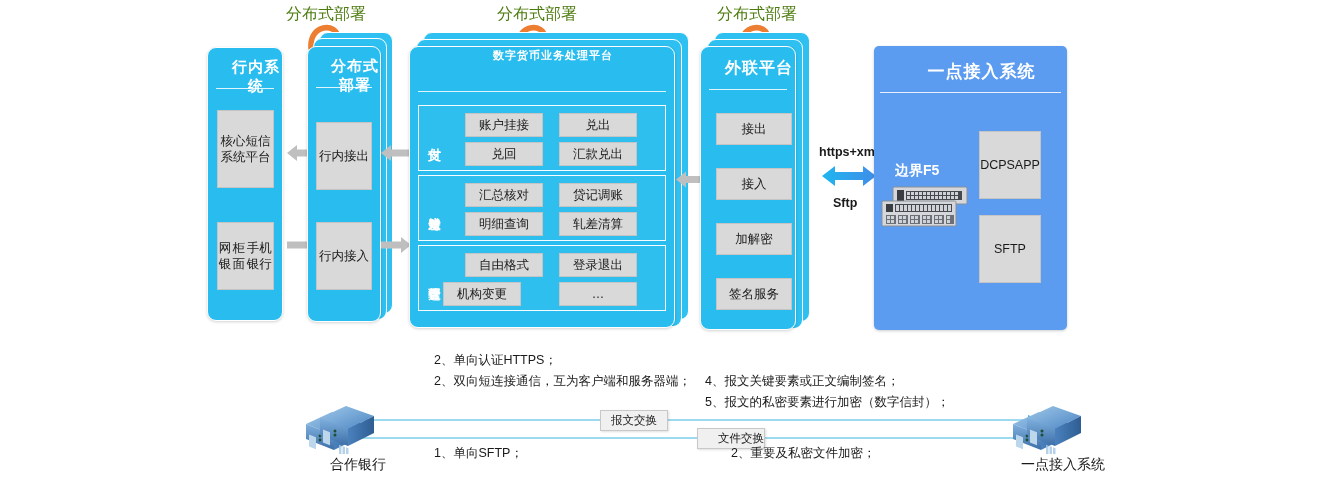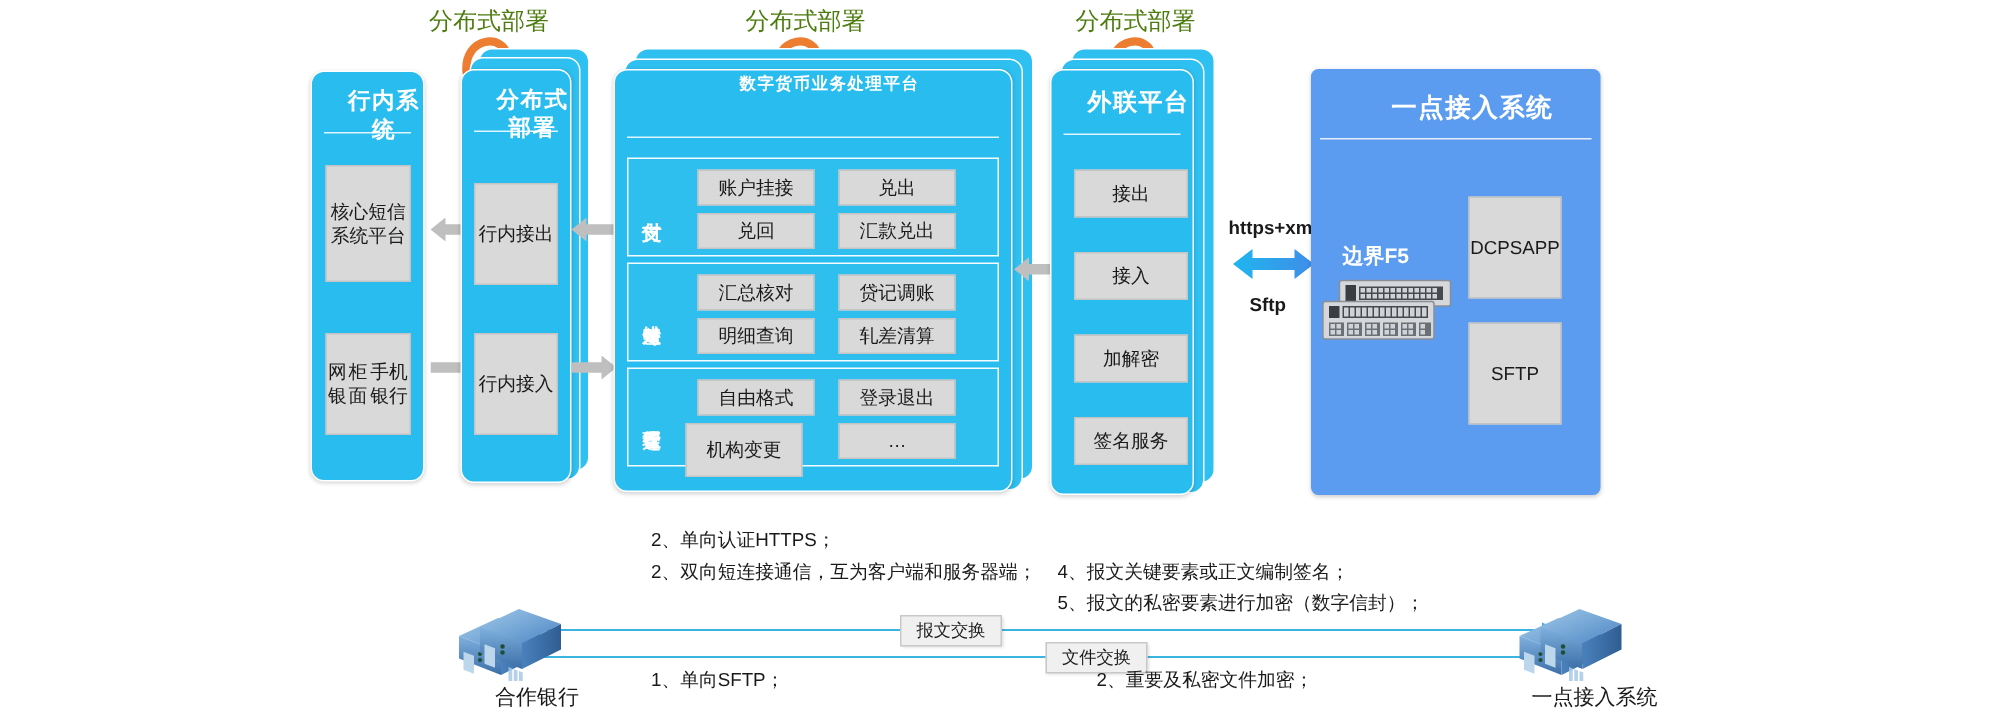--- a/index.html
+++ b/index.html
@@ -215,21 +215,21 @@
 </div>
 
 <div class="subgroup" style="left:418px;top:245px;width:248px;height:66px;"></div>
 <div class="vlabel" style="left:424px;top:248px;width:20px;height:60px;font-size:12px;">运行管理</div>
 <div class="gbox" style="left:465px;top:253px;width:78px;height:24px;">
   <span>自由格式</span>
 </div>
 <div class="gbox" style="left:559px;top:253px;width:78px;height:24px;">
   <span>登录退出</span>
 </div>
-<div class="gbox" style="left:457px;top:282px;width:78px;height:36px;">
+<div class="gbox" style="left:443px;top:282px;width:78px;height:24px;">
   <span>机构变更</span>
 </div>
 <div class="gbox" style="left:559px;top:282px;width:78px;height:24px;">
   <span>…</span>
 </div>
 
 <div class="garrow" style="left:676px;top:171px;">
   <svg width="42" height="17" viewBox="0 0 42 17">
     <path d="M0 8.5 L10 0.5 L10 5 L32 5 L32 0.5 L42 8.5 L32 16.5 L32 12 L10 12 L10 16.5 Z" fill="#bfbfbf"></path>
   </svg>
@@ -405,21 +405,21 @@
 <div class="exch-box" style="left:600px;top:410px;width:68px;height:21px;">
   <span>报文交换</span>
 </div>
 
 <div class="abs" style="left:340px;top:431px;">
   <svg width="700" height="14" viewBox="0 0 700 14">
     <line x1="0" y1="7" x2="690" y2="7" stroke="#3cb4e0" stroke-width="1.2"></line>
     <path d="M700 7 L688 2 L688 12 Z" fill="#3cb4e0"></path>
   </svg>
 </div>
-<div class="exch-box" style="left:697px;top:428px;width:68px;height:21px;">
+<div class="exch-box" style="left:697px;top:428px;width:68px;height:21px;justify-content:flex-end;">
   <span>文件交换</span>
 </div>
 
 <div class="note" style="left:434px;top:443px;">
   <div>1、单向SFTP；</div>
 </div>
 <div class="note" style="left:705px;top:443px;margin-left:26px;">
   <div>2、重要及私密文件加密；</div>
 </div>
 

